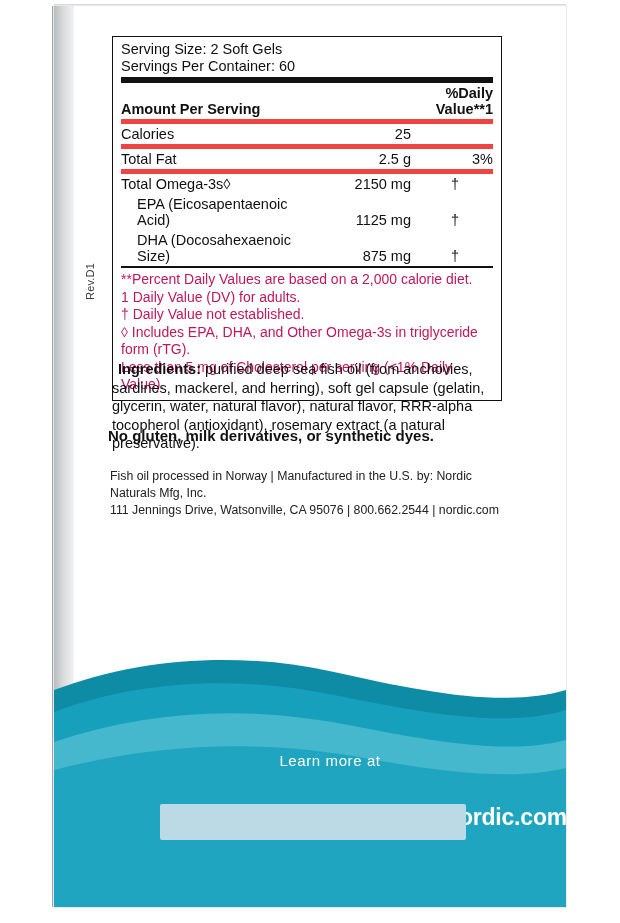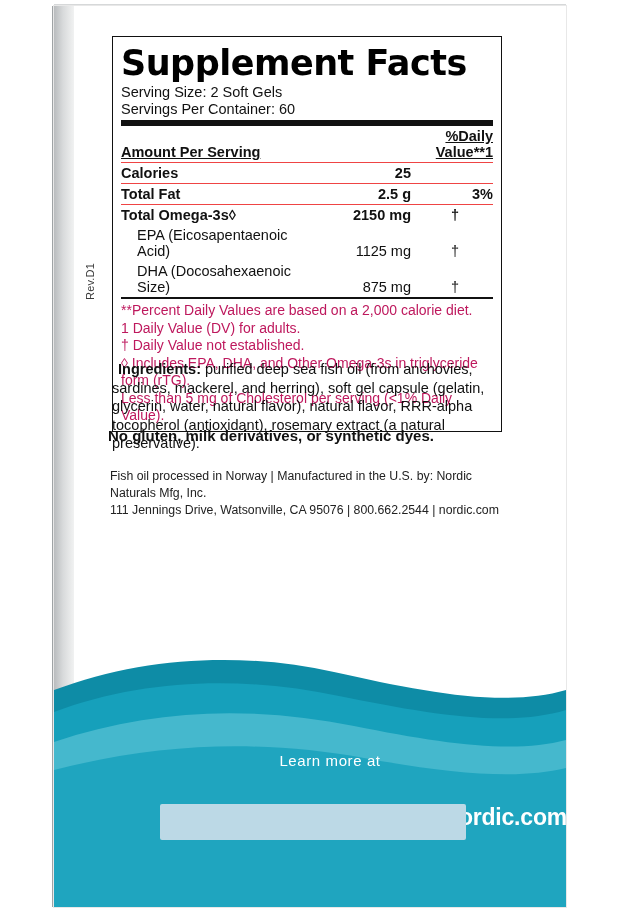--- a/index.html
+++ b/index.html
@@ -112,27 +112,27 @@
   table.sf {
     width: 100%;
     border-collapse: collapse;
     font-size: 14.5px;
     color: #111;
   }
   table.sf td {
     padding: 2px 0 2px 0;
     vertical-align: bottom;
   }
-  .hdr td { font-weight: bold; padding-bottom: 1px; text-decoration: underline; }
+  .hdr td { font-weight: bold; padding-bottom: 1px; }
   .col-name  { text-align: left; }
   .col-amt   { text-align: right; width: 112px; padding-right: 6px !important; }
   .col-dv    { text-align: right; width: 76px; }
   .dv-head   { text-align: right; font-weight: bold; }
   .indent    { padding-left: 16px !important; }
-  .tr-line td { border-top: 1px solid #ef4444; font-weight: bold; }
+  .tr-line td { border-top: 5px solid #ef4444; }
   .dagger { text-align: center; }
 
   .footnotes {
     font-size: 14px;
     line-height: 17.5px;
     color: #be185d;
     padding-top: 3px;
   }
 
   
@@ -214,21 +214,20 @@
 <div class="top-edge"></div>
 <div class="bottom-edge"></div>
 <div class="spine-edge"></div>
 <div class="right-edge"></div>
 <div class="package"></div>
 <div class="spine"></div>
 
 <div class="rev">Rev.D1</div>
 
 <div class="panel">
-  <div class="sf-title">Supplement Facts</div>
   <div class="sf-serving">Serving Size: 2 Soft Gels</div>
   <div class="sf-serving">Servings Per Container: 60</div>
   <div class="rule-thick"></div>
 
   <table class="sf">
     <tbody>
         <tr class="hdr">
       <td class="col-name">Amount Per Serving</td>
       <td class="col-amt"></td>
       <td class="dv-head">%Daily Value**1</td>

